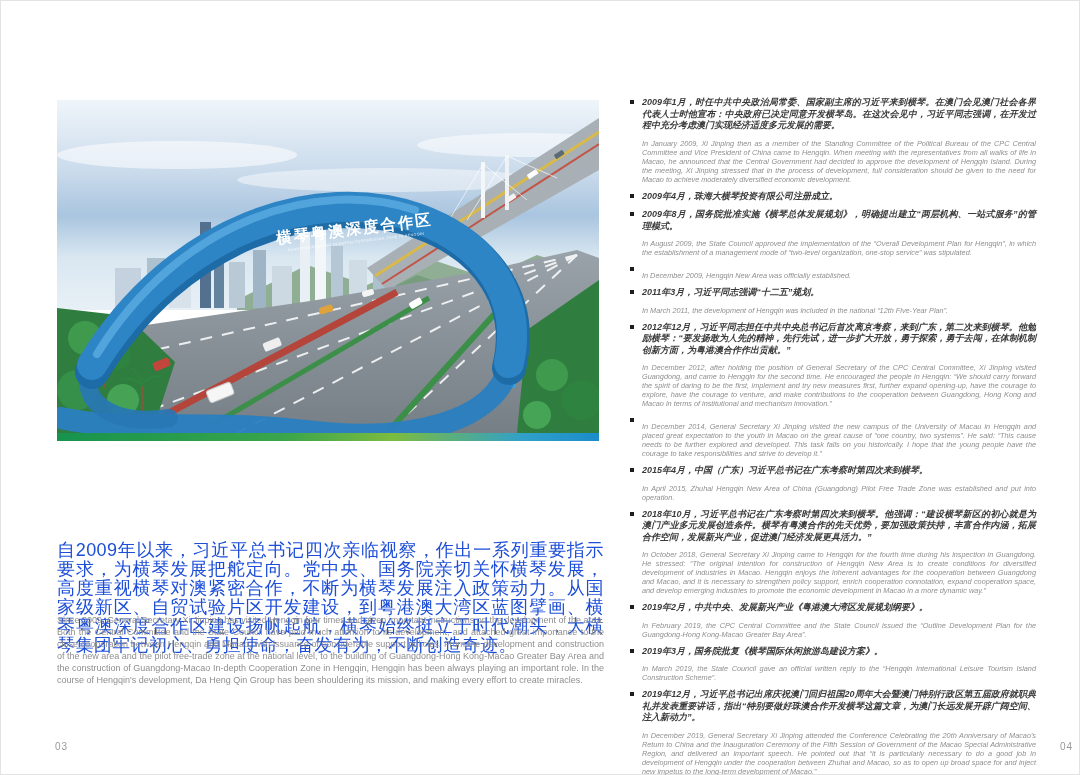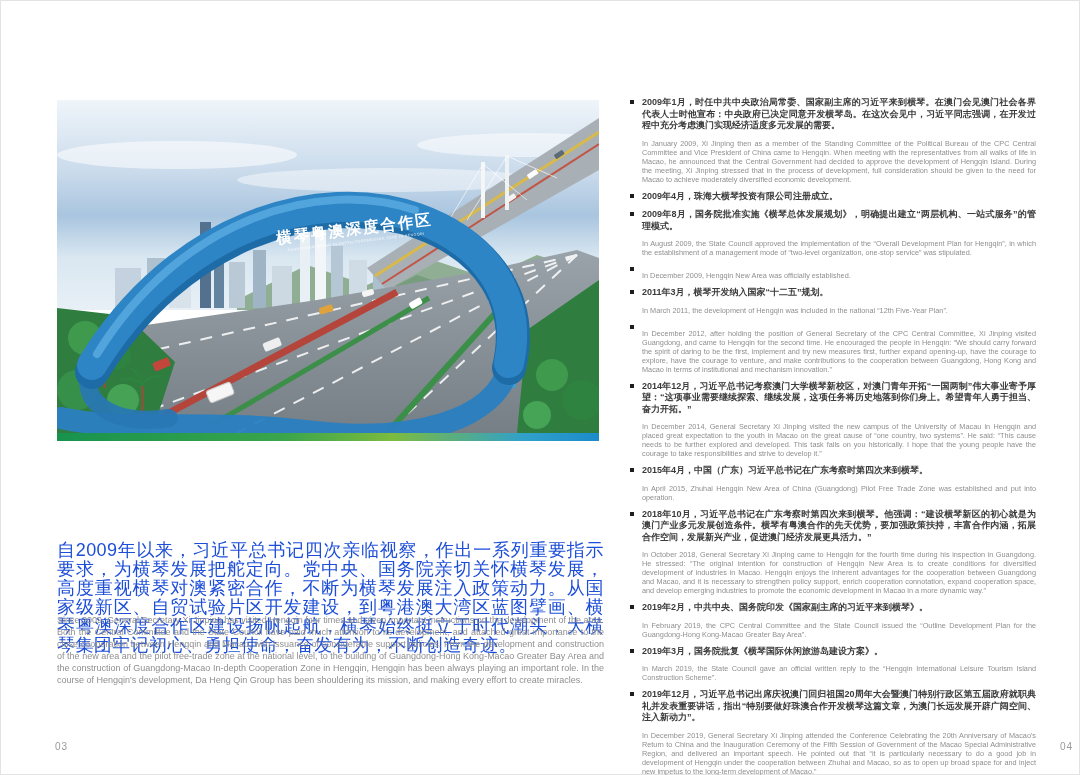--- a/index.html
+++ b/index.html
@@ -27,21 +27,21 @@
   }
   .pagenum{position:absolute;font-size:10px;color:#9a9a9a;letter-spacing:1px;}
   .pagenum.left{left:55px;top:741px;}
   .pagenum.right{left:1015px;top:741px;margin-left:45px;}
   
   .timeline{
     position:absolute;left:630px;top:97px;width:406px;
   }
   .tl-row{display:flex;gap:8px;margin-bottom:7px;}
   .tl-bullet{flex:none;width:4px;height:4px;background:#1d1d1d;margin-top:3px;}
-  .tl-text{flex:1;}
+  .tl-text{flex:1;font-style:italic;}
   .tl-zh{
     font-size:9px;line-height:11.5px;font-weight:bold;color:#3b3b3b;
     text-align:justify;
   }
   .tl-en{
     font-size:7.3px;line-height:9px;color:#8f8f8f;margin-top:7px;text-align:justify;
   }
 </style>
 </head>
 <body>
@@ -193,36 +193,36 @@
   <div class="tl-row">
     <div class="tl-bullet"></div>
     <div class="tl-text">
       <div class="tl-en">In December 2009, Hengqin New Area was officially established.</div>
     </div>
   </div>
 
   <div class="tl-row">
     <div class="tl-bullet"></div>
     <div class="tl-text">
-      <div class="tl-zh">2011年3月，横琴开发纳入国家“十二五”规划。</div>
+      <div class="tl-zh">2011年3月，习近平同志强调“十二五”规划。</div>
       <div class="tl-en">In March 2011, the development of Hengqin was included in the national “12th Five-Year Plan”.</div>
     </div>
   </div>
 
   <div class="tl-row">
     <div class="tl-bullet"></div>
     <div class="tl-text">
+      <div class="tl-zh">2012年12月，习近平同志担任中共中央总书记后首次离京考察，来到广东，第二次来到横琴。他勉励横琴：“要发扬敢为人先的精神，先行先试，进一步扩大开放，勇于探索，勇于去闯，在体制机制创新方面，为粤港澳合作作出贡献。”</div>
       <div class="tl-en">In December 2012, after holding the position of General Secretary of the CPC Central Committee, Xi Jinping visited Guangdong, and came to Hengqin for the second time. He encouraged the people in Hengqin: “We should carry forward the spirit of daring to be the first, implement and try new measures first, further expand opening-up, have the courage to explore, have the courage to venture, and make contributions to the cooperation between Guangdong, Hong Kong and Macao in terms of institutional and mechanism innovation.”</div>
     </div>
   </div>
 
   <div class="tl-row">
     <div class="tl-bullet"></div>
     <div class="tl-text">
-      <div class="tl-zh">2014年12月，习近平总书记考察澳门大学横琴新校区，对澳门青年开拓“一国两制”伟大事业寄予厚望：“这项事业需要继续探索、继续发展，这项任务将历史地落到你们身上。希望青年人勇于担当、奋力开拓。”</div>
       <div class="tl-en">In December 2014, General Secretary Xi Jinping visited the new campus of the University of Macau in Hengqin and placed great expectation to the youth in Macao on the great cause of “one country, two systems”. He said: “This cause needs to be further explored and developed. This task falls on you historically. I hope that the young people have the courage to take responsibilities and strive to develop it.”</div>
     </div>
   </div>
 
   <div class="tl-row">
     <div class="tl-bullet"></div>
     <div class="tl-text">
       <div class="tl-zh">2015年4月，中国（广东）习近平总书记在广东考察时第四次来到横琴。</div>
       <div class="tl-en">In April 2015, Zhuhai Hengqin New Area of China (Guangdong) Pilot Free Trade Zone was established and put into operation.</div>
     </div>
@@ -232,21 +232,21 @@
     <div class="tl-bullet"></div>
     <div class="tl-text">
       <div class="tl-zh">2018年10月，习近平总书记在广东考察时第四次来到横琴。他强调：“建设横琴新区的初心就是为澳门产业多元发展创造条件。横琴有粤澳合作的先天优势，要加强政策扶持，丰富合作内涵，拓展合作空间，发展新兴产业，促进澳门经济发展更具活力。”</div>
       <div class="tl-en">In October 2018, General Secretary Xi Jinping came to Hengqin for the fourth time during his inspection in Guangdong. He stressed: “The original intention for construction of Hengqin New Area is to create conditions for diversified development of industries in Macao. Hengqin enjoys the inherent advantages for the cooperation between Guangdong and Macao, and it is necessary to strengthen policy support, enrich cooperation connotation, expand cooperation space, and develop emerging industries to promote the economic development in Macao in a more dynamic way.”</div>
     </div>
   </div>
 
   <div class="tl-row">
     <div class="tl-bullet"></div>
     <div class="tl-text">
-      <div class="tl-zh">2019年2月，中共中央、国务院印发《国家副主席的习近平来到横琴》。</div>
+      <div class="tl-zh">2019年2月，中共中央、发展新兴产业《粤港澳大湾区发展规划纲要》。</div>
       <div class="tl-en">In February 2019, the CPC Central Committee and the State Council issued the “Outline Development Plan for the Guangdong-Hong Kong-Macao Greater Bay Area”.</div>
     </div>
   </div>
 
   <div class="tl-row">
     <div class="tl-bullet"></div>
     <div class="tl-text">
       <div class="tl-zh">2019年3月，国务院批复《横琴国际休闲旅游岛建设方案》。</div>
       <div class="tl-en">In March 2019, the State Council gave an official written reply to the “Hengqin International Leisure Tourism Island Construction Scheme”.</div>
     </div>

